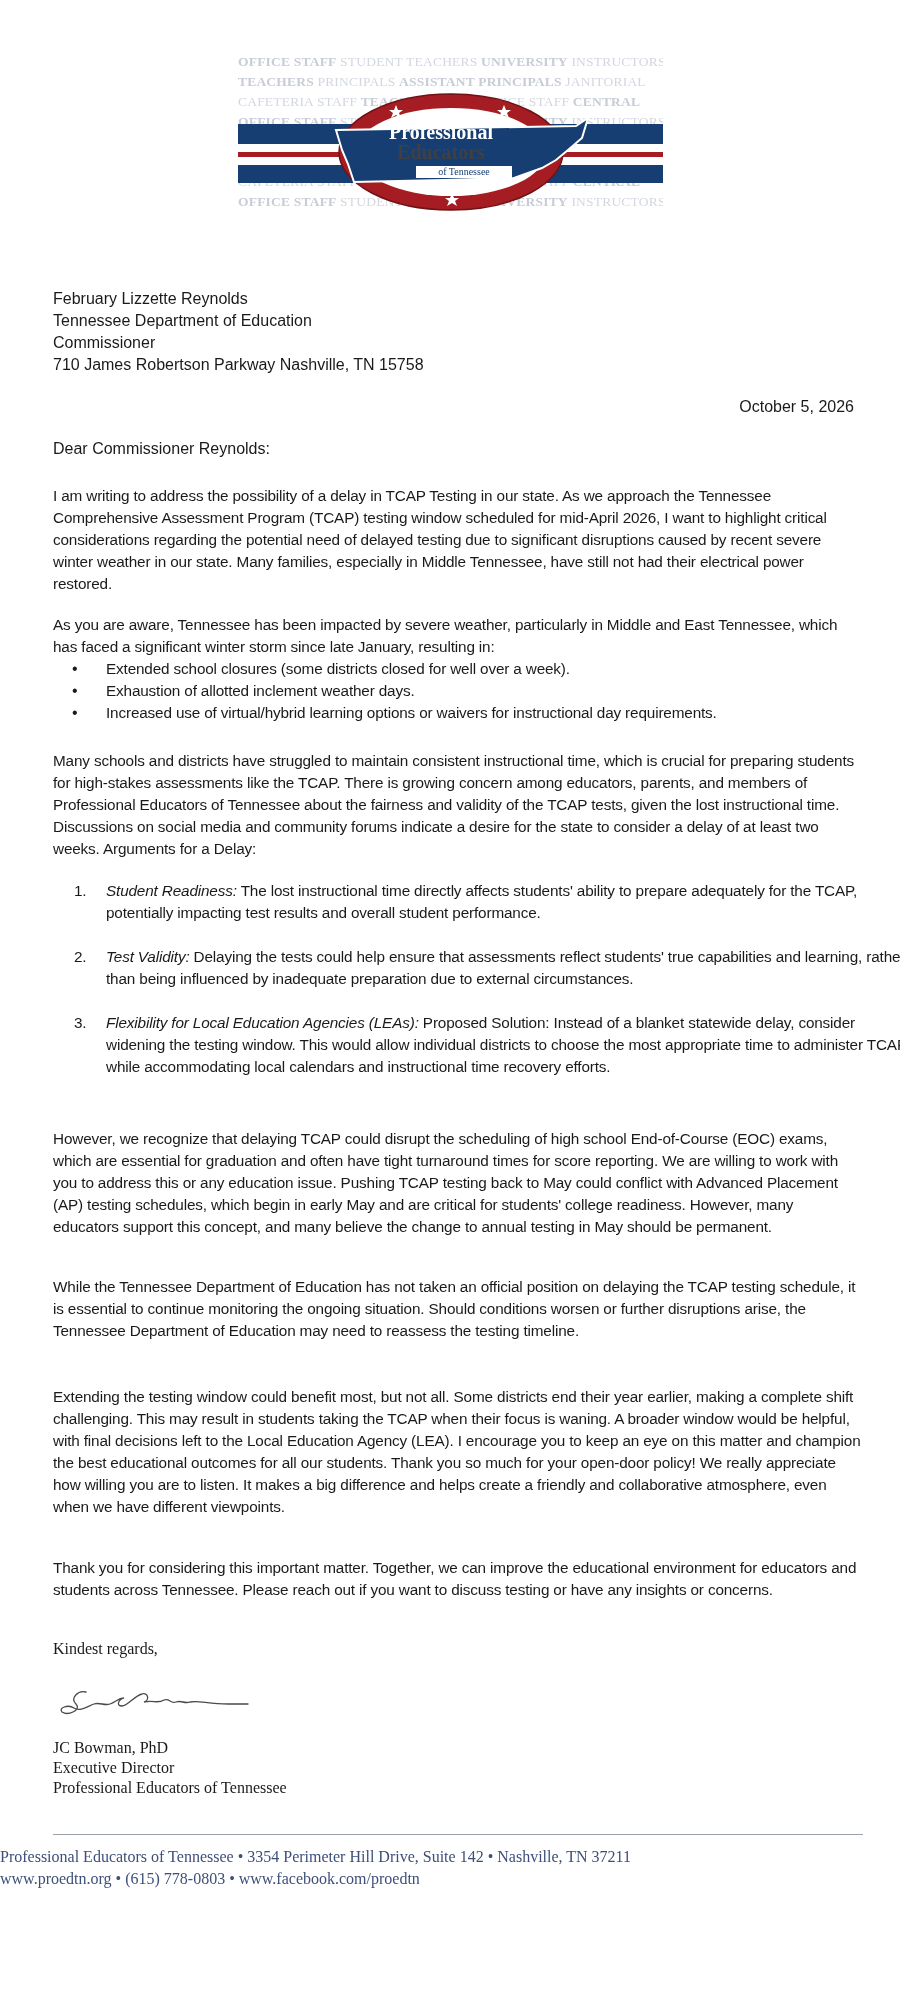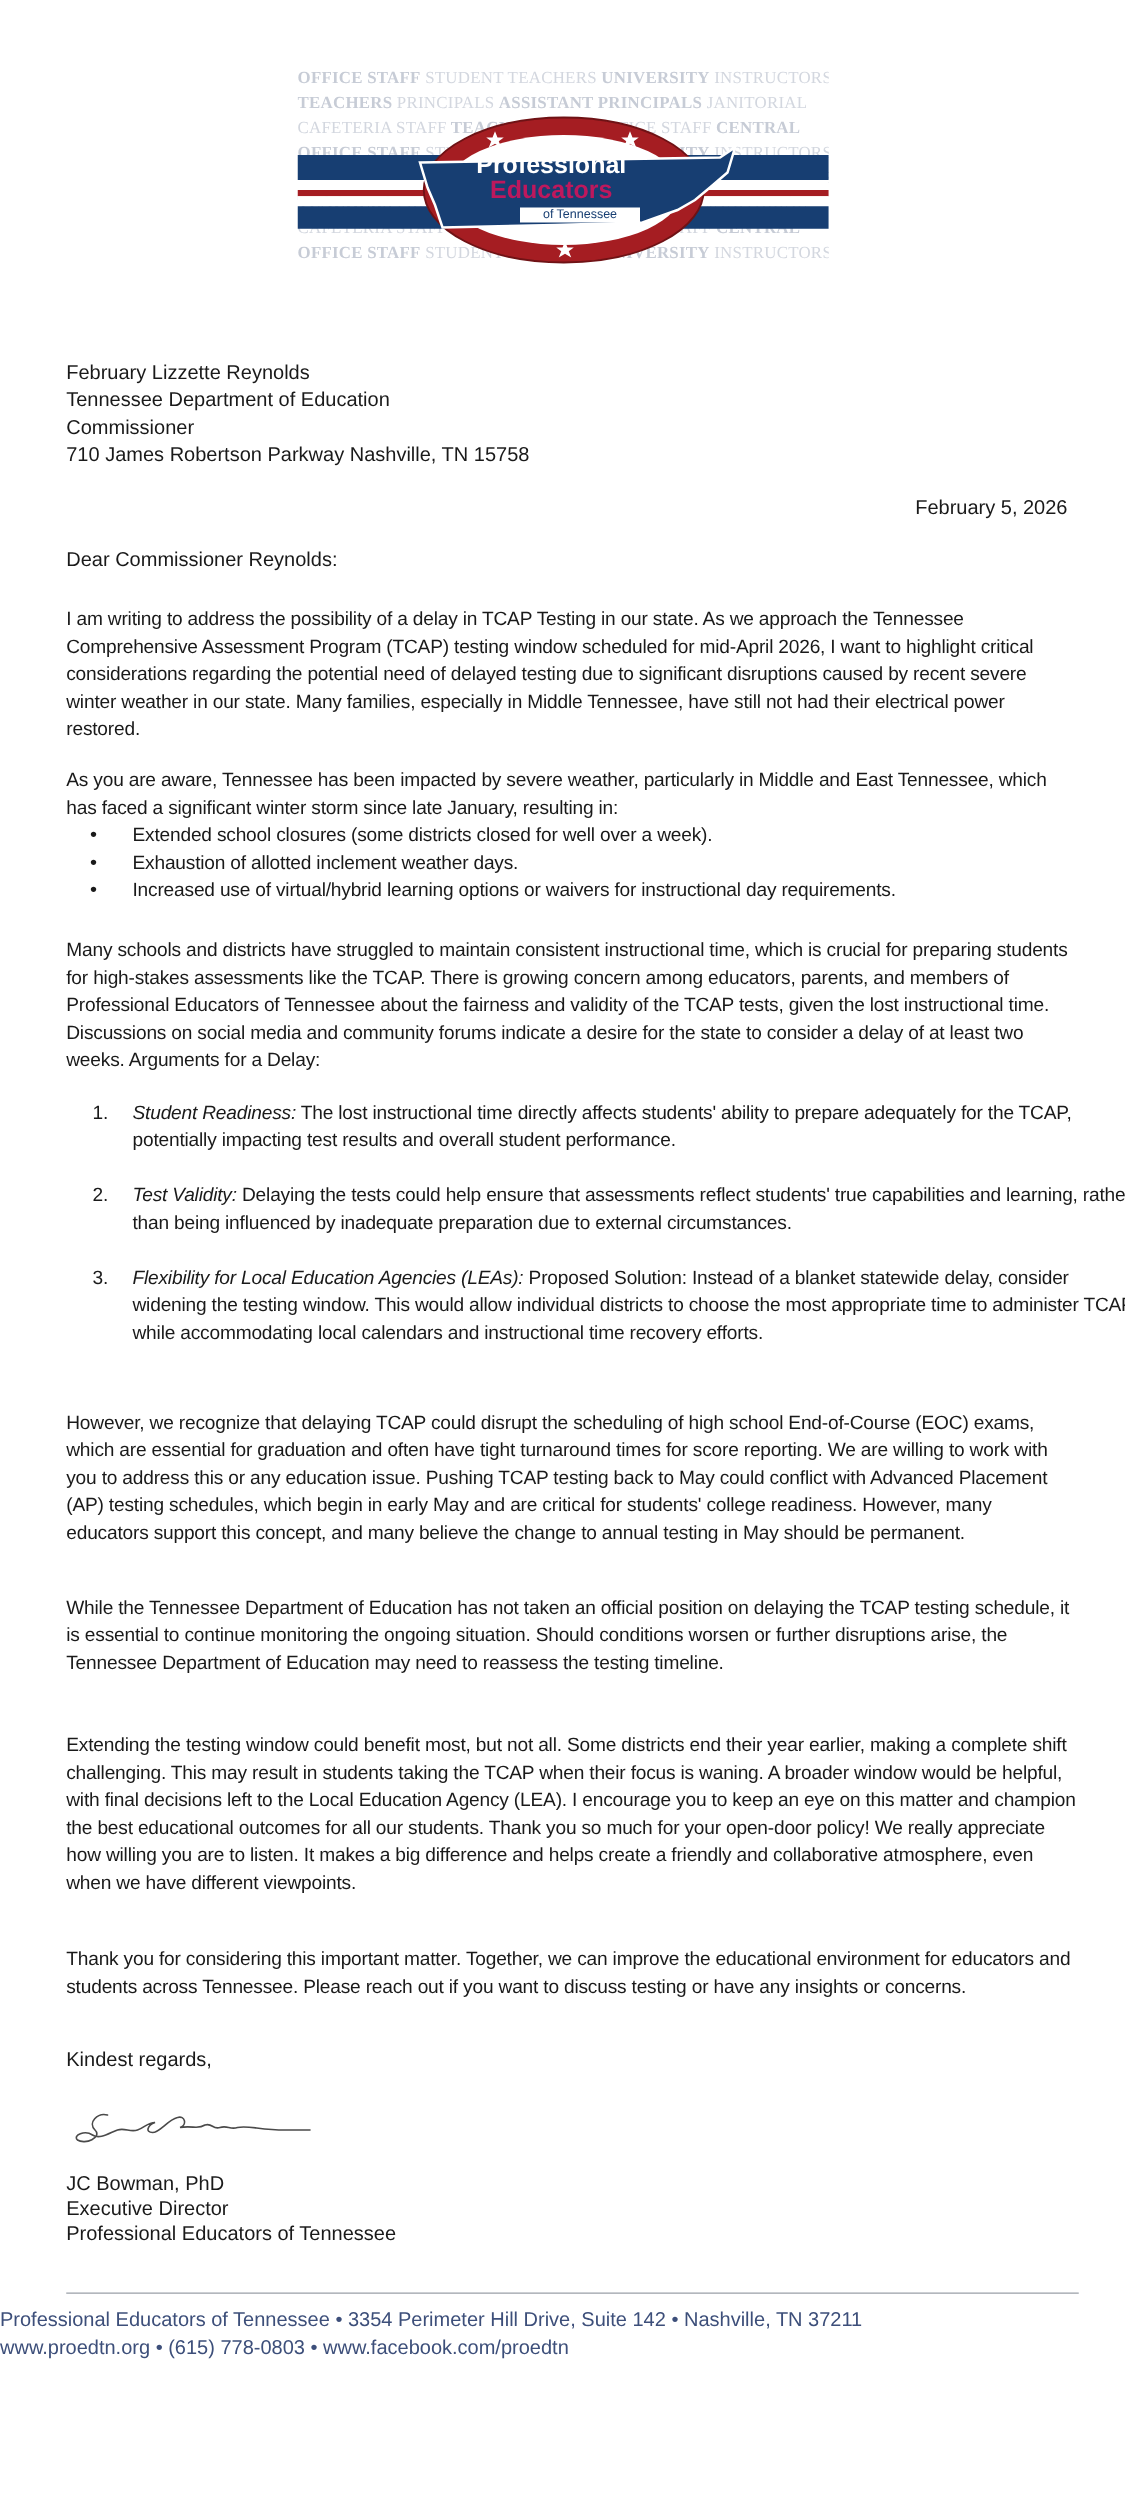--- a/index.html
+++ b/index.html
@@ -1,18 +1,18 @@
 <!DOCTYPE html>
 <html><head>
 <meta charset="utf-8">
 <style>
   html, body { margin: 0; padding: 0; background: #ffffff; }
   body { width: 900px; height: 2000px; position: relative; overflow: hidden; color: #1a1a1a; }
   .sans { font-family: "Liberation Sans", "DejaVu Sans", sans-serif; }
-  .serif { font-family: Liberation Sans, sans-serif; }
+  .serif { font-family: Liberation Serif, serif; }
 
   
   .logo { position: absolute; left: 238px; top: 52px; width: 425px; height: 190px; overflow: hidden; }
   .bgwords { position: absolute; left: 0; top: 0; width: 425px; }
   .bgwords .row { font-family: "Liberation Serif", "DejaVu Serif", serif; font-size: 13.5px; line-height: 20px;
                   white-space: nowrap; color: #d3d7df; letter-spacing: 0.2px; }
   .bgwords .row b { color: #c7ccd6; font-weight: bold; }
   .stripe { position: absolute; left: 0; width: 425px; }
   .stripe.navy1 { top: 72px; height: 20px; background: #173e72; }
   .stripe.white1 { top: 92px; height: 8px; background: #ffffff; }
@@ -85,33 +85,33 @@
     <path d="M98 78 L338 74 L350 66 L344 86 L330 98 L318 108 L304 116 L276 126 L206 128 L116 130 L110 112 L104 98 Z" fill="#173e72" stroke="#ffffff" stroke-width="2"></path>
 
     <g fill="#ffffff">
       <polygon points="158,53 160,58 165,58 161,61 163,66 158,63 153,66 155,61 151,58 156,58"></polygon>
       <polygon points="266,53 268,58 273,58 269,61 271,66 266,63 261,66 263,61 259,58 264,58"></polygon>
       <polygon points="214,141 216,146 221,146 217,149 219,154 214,151 209,154 211,149 207,146 212,146"></polygon>
     </g>
   </svg>
   <div style="position:absolute;left:0;top:0;width:425px;height:190px;">
     <div class="serif" style="position:absolute;left:128px;top:70px;width:150px;text-align:center;color:#ffffff;font-weight:bold;font-size:20px;line-height:20px;">Professional</div>
-    <div class="serif" style="position:absolute;left:128px;top:90px;width:150px;text-align:center;color:#be185d;font-weight:bold;font-size:20px;line-height:20px;">Educators</div>
+    <div class="serif" style="position:absolute;left:128px;top:90px;width:150px;text-align:center;color:#404040;font-weight:bold;font-size:20px;line-height:20px;">Educators</div>
     <div class="serif" style="position:absolute;left:178px;top:114px;width:96px;height:12px;background:#ffffff;text-align:center;color:#173e72;font-size:10px;line-height:12px;">of Tennessee</div>
   </div>
 </div>
 
 <div class="block addr sans">
   <div>February Lizzette Reynolds</div>
   <div>Tennessee Department of Education</div>
   <div>Commissioner</div>
   <div>710 James Robertson Parkway Nashville, TN 15758</div>
 </div>
 
-<div class="date sans">February 5, 2026</div>
+<div class="date sans">October 5, 2026</div>
 
 <div class="block salutation sans">Dear Commissioner Reynolds:</div>
 
 <p class="para p1 sans">I am writing to address the possibility of a delay in TCAP Testing in our state. As we approach the Tennessee Comprehensive Assessment Program (TCAP) testing window scheduled for mid-April 2026, I want to highlight critical considerations regarding the potential need of delayed testing due to significant disruptions caused by recent severe winter weather in our state. Many families, especially in Middle Tennessee, have still not had their electrical power restored.</p>
 <p class="para p2 sans">As you are aware, Tennessee has been impacted by severe weather, particularly in Middle and East Tennessee, which has faced a significant winter storm since late January, resulting in:</p>
 
 <ul class="bullets sans">
   <li>Extended school closures (some districts closed for well over a week).</li>
   <li>Exhaustion of allotted inclement weather days.</li>
   <li>Increased use of virtual/hybrid learning options or waivers for instructional day requirements.</li>

